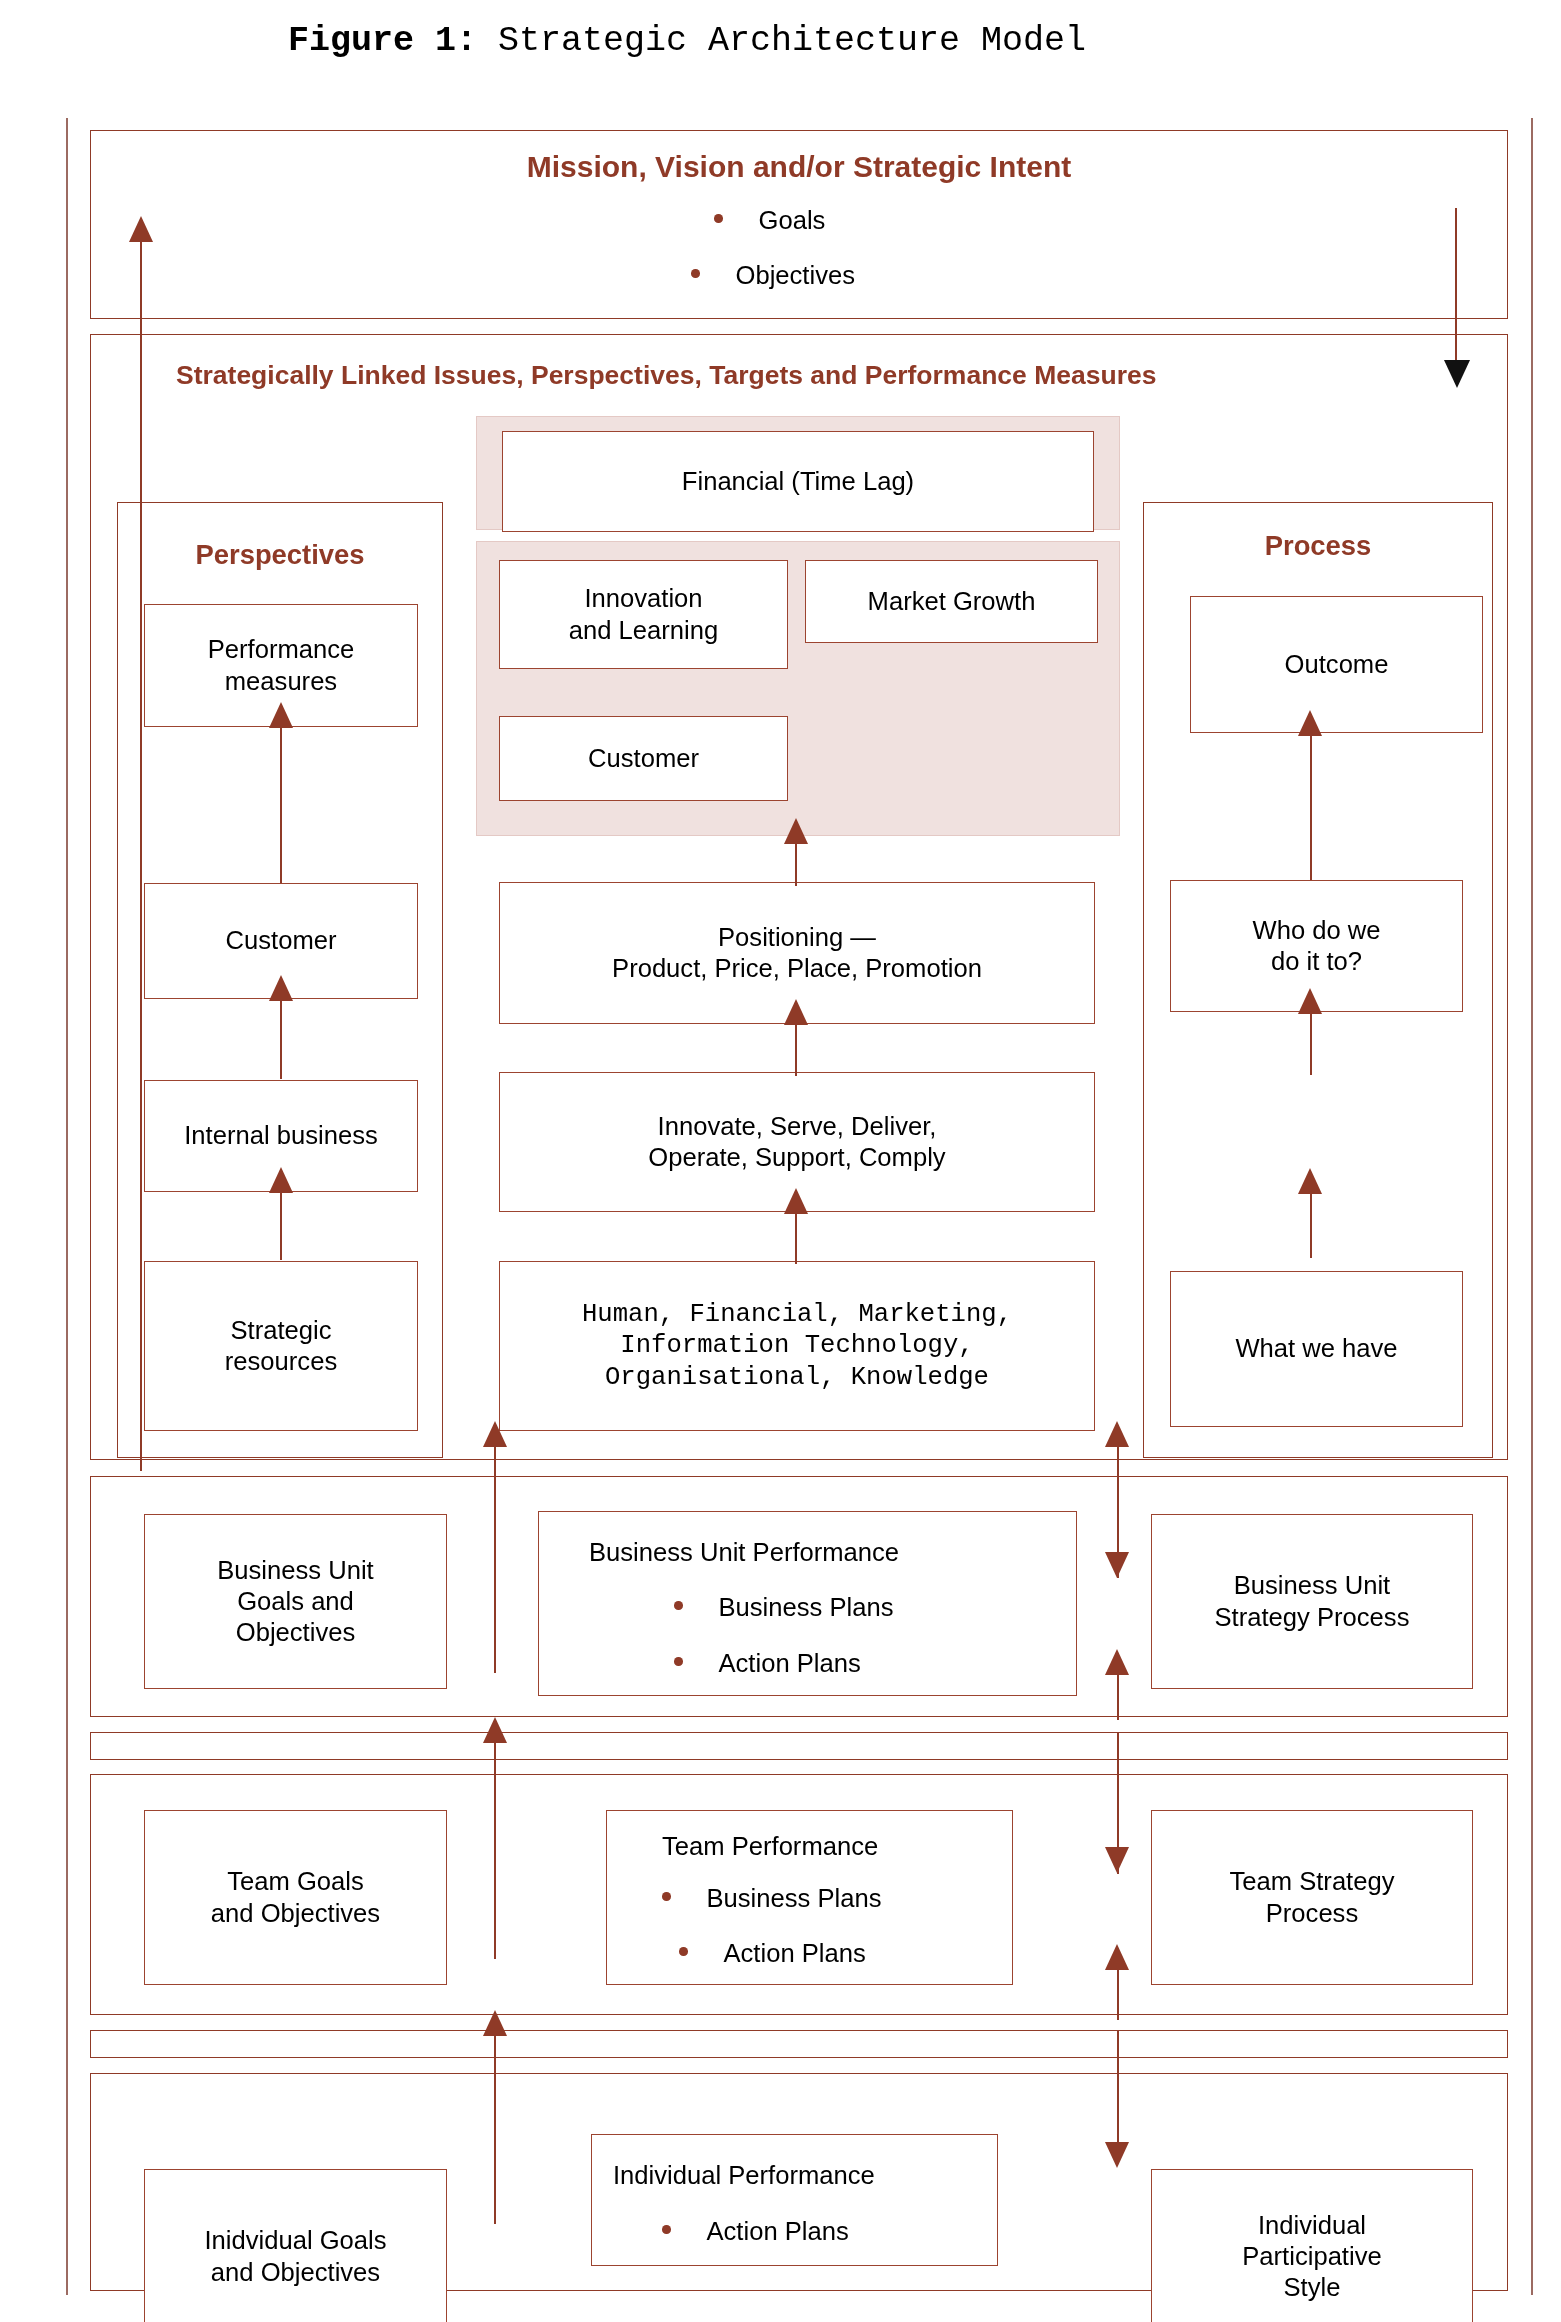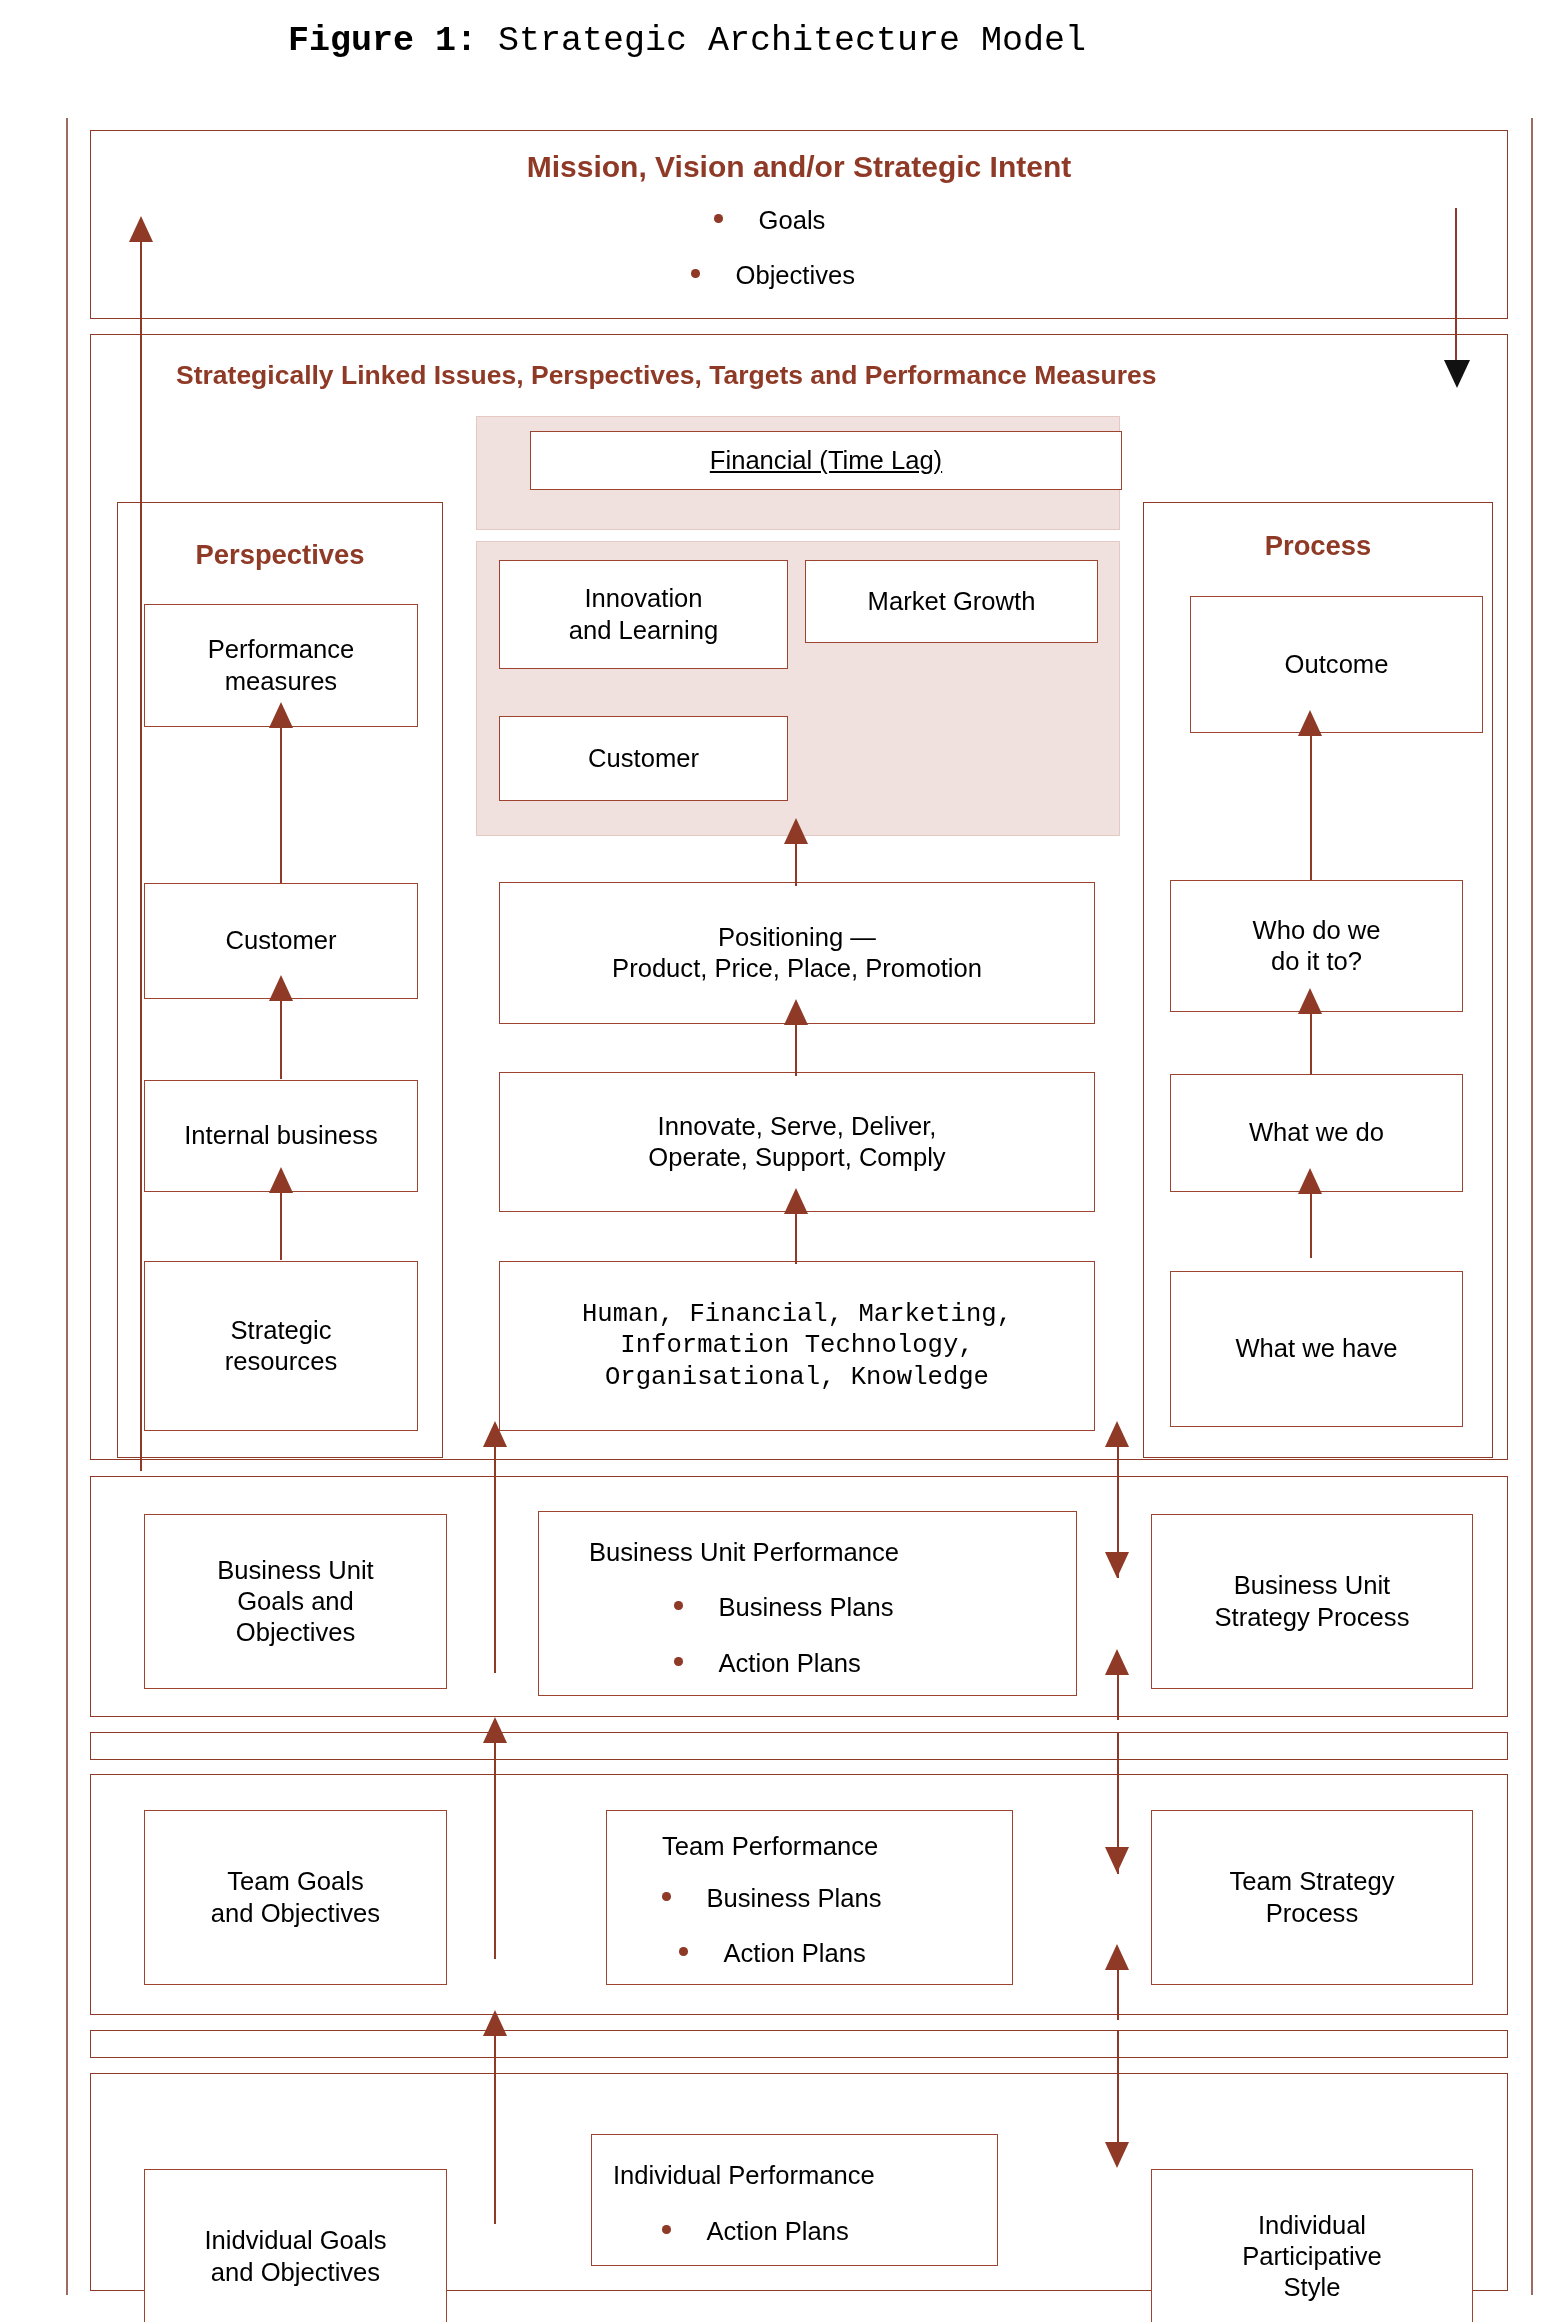--- a/index.html
+++ b/index.html
@@ -105,21 +105,21 @@
   <div class="ashaft" style="left:140px;top:241px;height:1230px;"></div>
   <div class="ahead-up" style="left:129px;top:216px;"></div>
 
   <div class="ashaft" style="left:1455px;top:208px;height:166px;"></div>
   <div class="glyph-dn" style="left:1444px;top:360px;"></div>
 
   <div class="band" style="left:90px;top:334px;width:1418px;height:1126px;"></div>
   <div class="band-head" style="left:114px;top:360px;width:1344px;font-size:26.5px;text-align:left;padding-left:62px;">Strategically Linked Issues, Perspectives, Targets and Performance Measures</div>
 
   <div class="pinkpanel" style="left:476px;top:416px;width:644px;height:114px;"></div>
-  <div class="box" style="left:530px;top:431px;width:592px;height:59px;text-decoration:underline;">Financial (Time Lag)</div>
+  <div class="box" style="left:502px;top:431px;width:592px;height:101px;">Financial (Time Lag)</div>
 
   <div class="pinkpanel" style="left:476px;top:541px;width:644px;height:295px;"></div>
   <div class="box" style="left:499px;top:560px;width:289px;height:109px;white-space:pre-line;">Innovation
 and Learning</div>
   <div class="box" style="left:805px;top:560px;width:293px;height:83px;white-space:pre-line;">Market Growth</div>
   <div class="box" style="left:499px;top:716px;width:289px;height:85px;white-space:pre-line;">Customer</div>
 
   <div class="band" style="left:117px;top:502px;width:326px;height:956px;"></div>
   <div class="colhead" style="left:117px;top:539px;width:326px;">Perspectives</div>
   <div class="box" style="left:144px;top:604px;width:274px;height:123px;white-space:pre-line;">Performance
@@ -134,21 +134,20 @@
   <div class="ashaft" style="left:280px;top:999px;height:80px;"></div>
   <div class="ahead-up" style="left:269px;top:975px;"></div>
   <div class="ashaft" style="left:280px;top:1191px;height:69px;"></div>
   <div class="ahead-up" style="left:269px;top:1167px;"></div>
 
   <div class="band" style="left:1143px;top:502px;width:350px;height:956px;"></div>
   <div class="colhead" style="left:1143px;top:530px;width:350px;">Process</div>
   <div class="box" style="left:1170px;top:596px;width:293px;height:137px;white-space:pre-line;margin-left:20px;">Outcome</div>
   <div class="box" style="left:1170px;top:880px;width:293px;height:132px;white-space:pre-line;">Who do we
 do it to?</div>
-  <div class="box" style="left:1170px;top:1074px;width:293px;height:118px;white-space:pre-line;">What we do</div>
   <div class="box" style="left:1170px;top:1271px;width:293px;height:156px;white-space:pre-line;">What we have</div>
 
   <div class="ashaft" style="left:1310px;top:733px;height:147px;"></div>
   <div class="ahead-up" style="left:1298px;top:710px;"></div>
   <div class="ashaft" style="left:1310px;top:1013px;height:62px;"></div>
   <div class="ahead-up" style="left:1298px;top:988px;"></div>
   <div class="ashaft" style="left:1310px;top:1192px;height:66px;"></div>
   <div class="ahead-up" style="left:1298px;top:1168px;"></div>
 
   <div class="box" style="left:499px;top:882px;width:596px;height:142px;white-space:pre-line;">Positioning —

